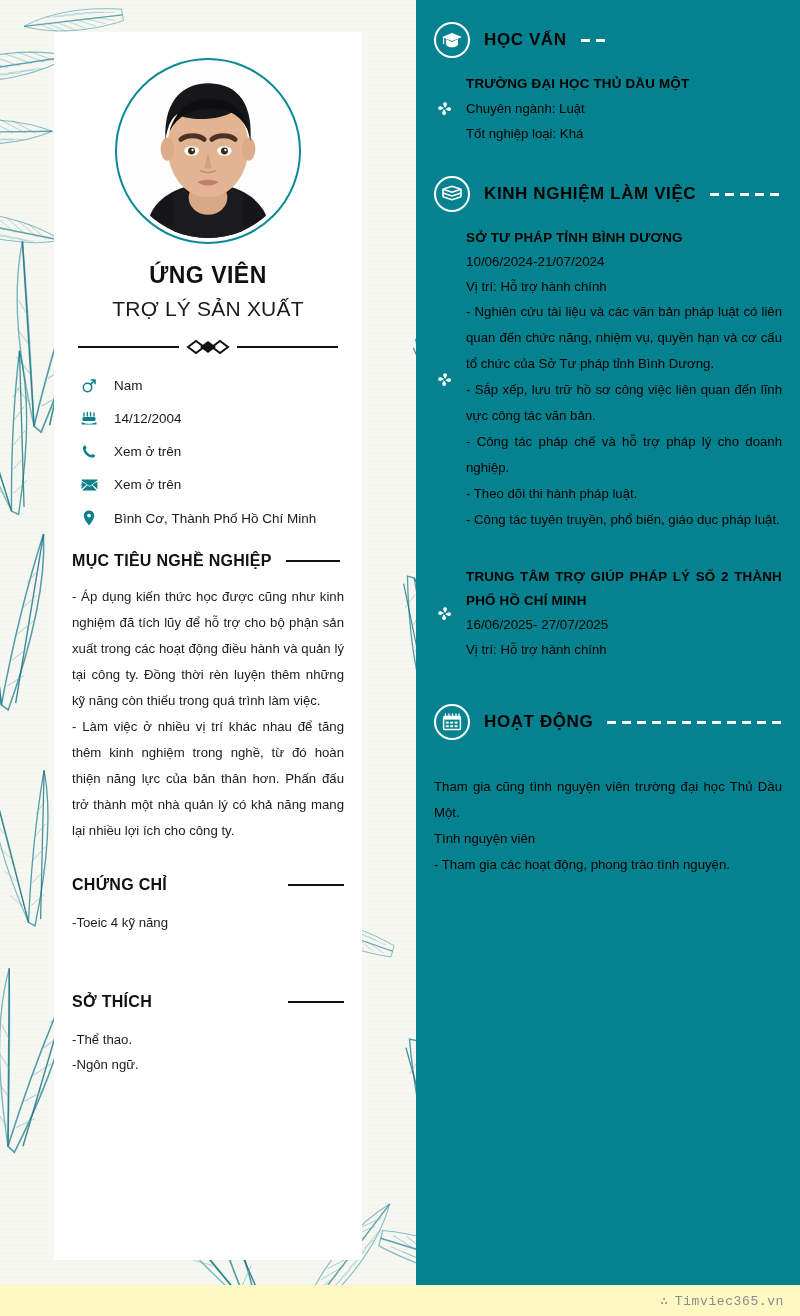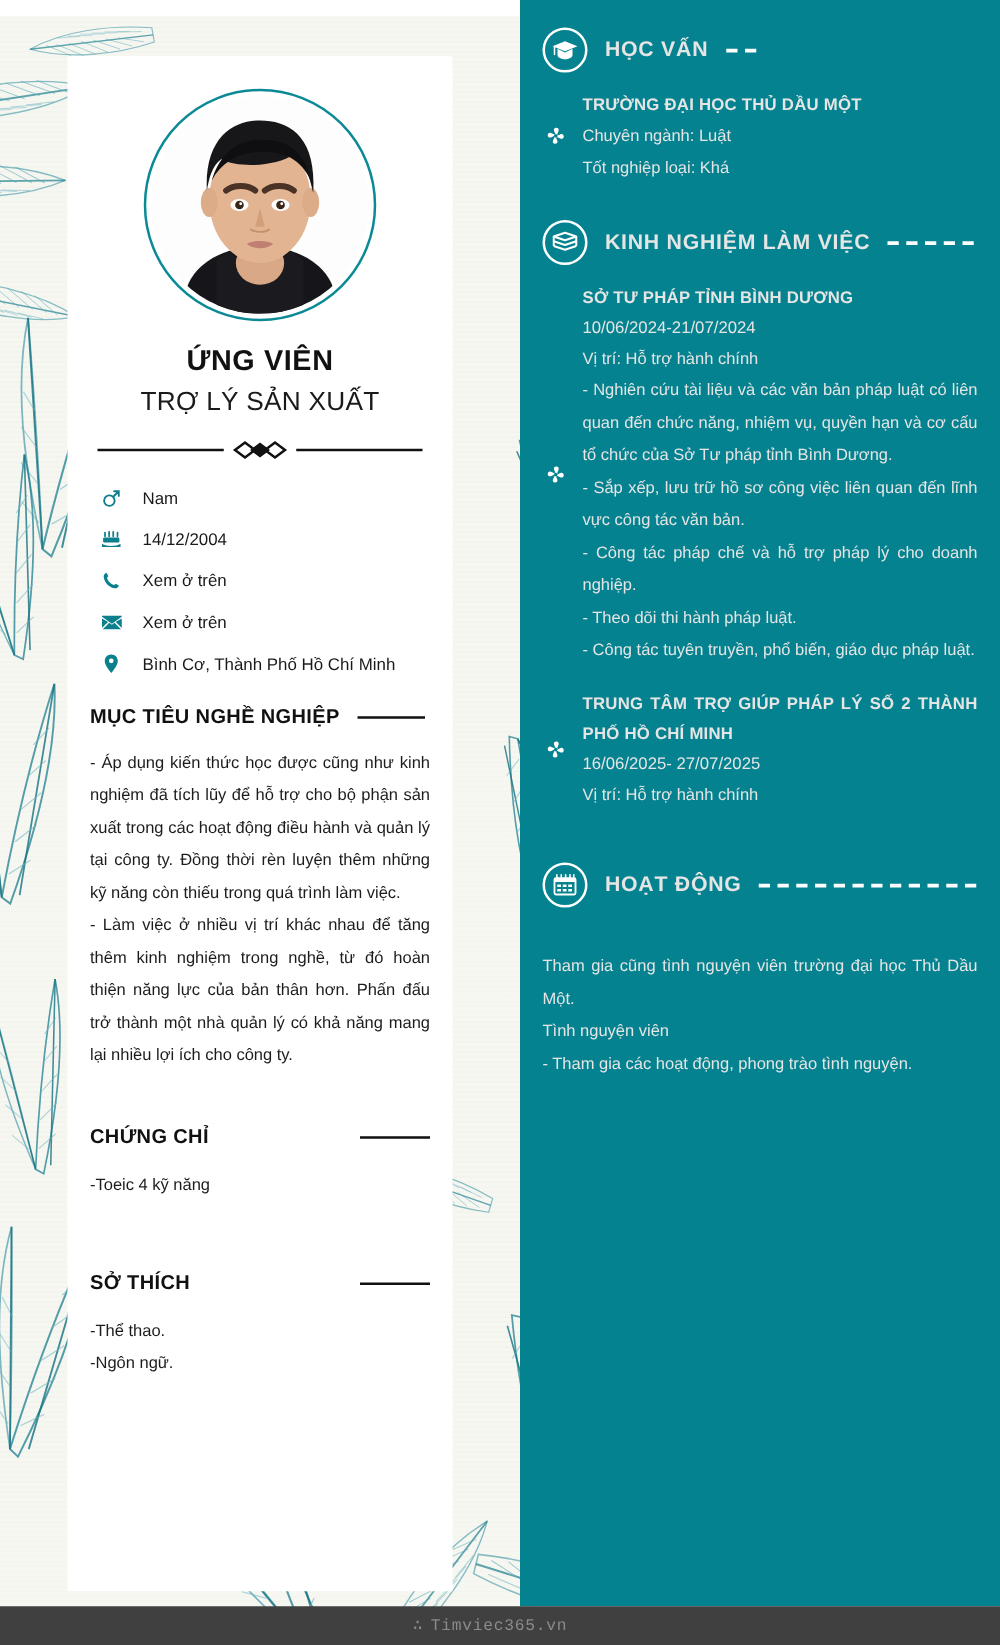--- a/index.html
+++ b/index.html
@@ -11,21 +11,21 @@
   }
   .page {
     position: relative;
     width: 800px; height: 1316px;
     background: #ffffff;
   }
 
   
   .left-col {
     position: absolute;
-    left: 0; top: 13px;
+    left: 0; top: 0;
     width: 428px; height: 1285px;
     background: #f7f7f2;
     overflow: hidden;
   }
   .leaf-bg {
     position: absolute; inset: 0;
     pointer-events: none;
   }
   .paper-tex {
     position: absolute; inset: 0;
@@ -126,21 +126,21 @@
     font-size: 13.2px; line-height: 25px; color: #1c1c1c;
   }
   .block-gap { margin-top: 16px; }
 
   
   .right-col {
     position: absolute;
     left: 416px; top: 0;
     width: 384px; height: 1285px;
     background: #04828f;
-    color: #e5e5e5;
+    color: #000000;
     padding: 0 18px;
     overflow: hidden;
   }
   .r-sec-head {
     display: flex; align-items: center;
     margin-top: 22px;
   }
   .r-badge {
     width: 36px; height: 36px; min-width: 36px;
     border-radius: 50%;
@@ -197,22 +197,22 @@
     text-align: justify;
     margin-top: 0;
   }
   .r-free-wrap { margin-top: 34px; }
 
   
   .footer {
     position: absolute;
     left: 0; top: 1285px;
     width: 800px; height: 31px;
-    background: #404040;
-    display: flex; align-items: center; justify-content: center;
+    background: #fef9c3;
+    display: flex; align-items: center; justify-content: flex-end;
     padding-right: 16px;
   }
   .wm {
     font-family: "Liberation Mono", monospace;
     font-size: 13px;
     color: #8b8b8b;
     letter-spacing: .6px;
   }
   .wm .tri { margin-right: 6px; }
 </style>
@@ -390,21 +390,21 @@
         </div>
       </div>
 
       <div class="sec-head w-obj">
         <span class="sec-title">MỤC TIÊU NGHỀ NGHIỆP</span>
         <span class="sec-line"></span>
       </div>
       <div class="body-para">- Áp dụng kiến thức học được cũng như kinh nghiệm đã tích lũy để hỗ trợ cho bộ phận sản xuất trong các hoạt động điều hành và quản lý tại công ty. Đồng thời rèn luyện thêm những kỹ năng còn thiếu trong quá trình làm việc.</div>
       <div class="body-para">- Làm việc ở nhiều vị trí khác nhau để tăng thêm kinh nghiệm trong nghề, từ đó hoàn thiện năng lực của bản thân hơn. Phấn đấu trở thành một nhà quản lý có khả năng mang lại nhiều lợi ích cho công ty.</div>
 
-      <div class="sec-head w-cert" style="margin-top:44px">
+      <div class="sec-head w-cert" style="margin-top:32px">
         <span class="sec-title">CHỨNG CHỈ</span>
         <span class="sec-line"></span>
       </div>
       <div class="block-gap">
         <div class="plain-line">-Toeic 4 kỹ năng</div>
       </div>
 
       <div class="sec-head w-hob" style="margin-top:58px">
         <span class="sec-title">SỞ THÍCH</span>
         <span class="sec-line"></span>
@@ -479,21 +479,21 @@
         <div class="r-date">10/06/2024-21/07/2024</div>
         <div class="r-sub">Vị trí: Hỗ trợ hành chính</div>
         <div class="r-desc">- Nghiên cứu tài liệu và các văn bản pháp luật có liên quan đến chức năng, nhiệm vụ, quyền hạn và cơ cấu tổ chức của Sở Tư pháp tỉnh Bình Dương.</div>
         <div class="r-desc">- Sắp xếp, lưu trữ hồ sơ công việc liên quan đến lĩnh vực công tác văn bản.</div>
         <div class="r-desc">- Công tác pháp chế và hỗ trợ pháp lý cho doanh nghiệp.</div>
         <div class="r-desc">- Theo dõi thi hành pháp luật.</div>
         <div class="r-desc">- Công tác tuyên truyền, phổ biến, giáo dục pháp luật.</div>
       </div>
     </div>
 
-    <div class="r-item align-mid" style="margin-top:18px">
+    <div class="r-item align-mid" style="margin-top:32px">
       <span class="r-bullet">
         <svg width="16" height="16" viewBox="0 0 16 16">
           <path d="M8 1.2 C 6.4 1.2 5.6 2.6 6.4 4.1 L7.4 6.1 L6.1 6.4 L4.1 5.5 C 2.6 4.7 1.2 5.5 1.2 7.1 C 1.2 8.7 2.6 9.5 4.1 8.7 L6.1 7.8 L6.4 9.1 L5.5 11.1 C 4.7 12.6 5.5 14 7.1 14 C 8.7 14 9.5 12.6 8.7 11.1 L7.8 9.1 L9.1 8.8 L11.1 9.7 C 12.6 10.5 14 9.7 14 8.1 C 14 6.5 12.6 5.7 11.1 6.5 L9.2 7.4 L8.8 6.1 L9.7 4.1 C 10.5 2.6 9.7 1.2 8 1.2 Z" fill="#ffffff"></path>
           <circle cx="7.6" cy="7.6" r="1.5" fill="#04828f"></circle>
         </svg>
       </span>
       <div class="r-body">
         <div class="r-org">TRUNG TÂM TRỢ GIÚP PHÁP LÝ SỐ 2 THÀNH PHỐ HỒ CHÍ MINH</div>
         <div class="r-date">16/06/2025- 27/07/2025</div>
         <div class="r-sub">Vị trí: Hỗ trợ hành chính</div>

